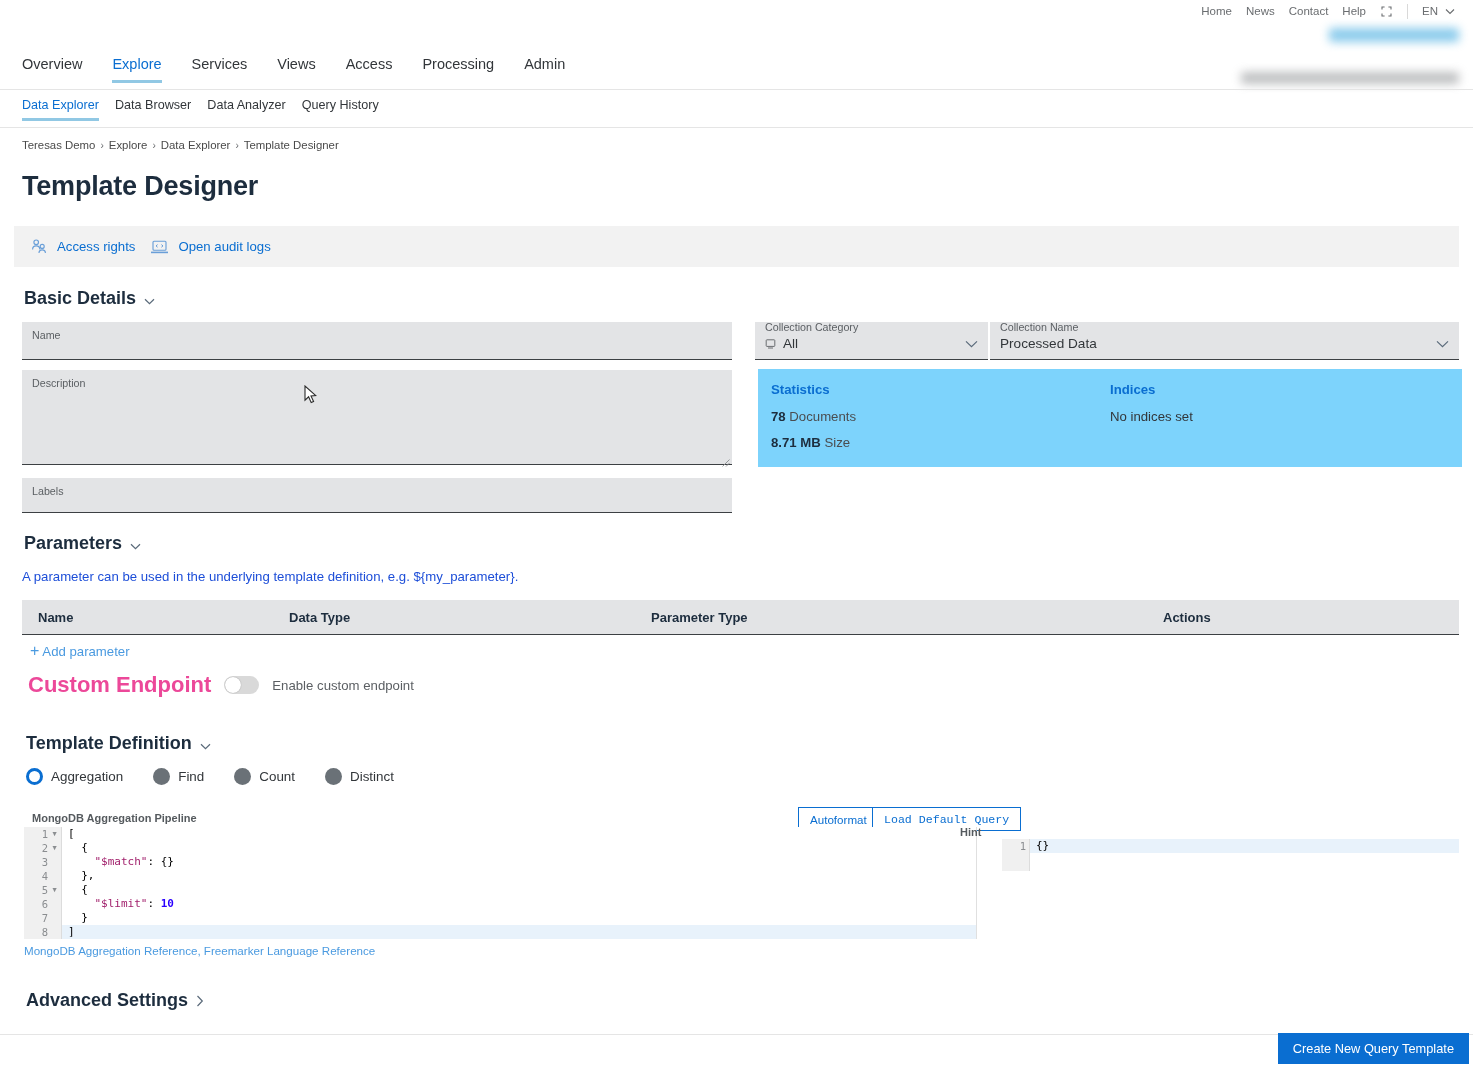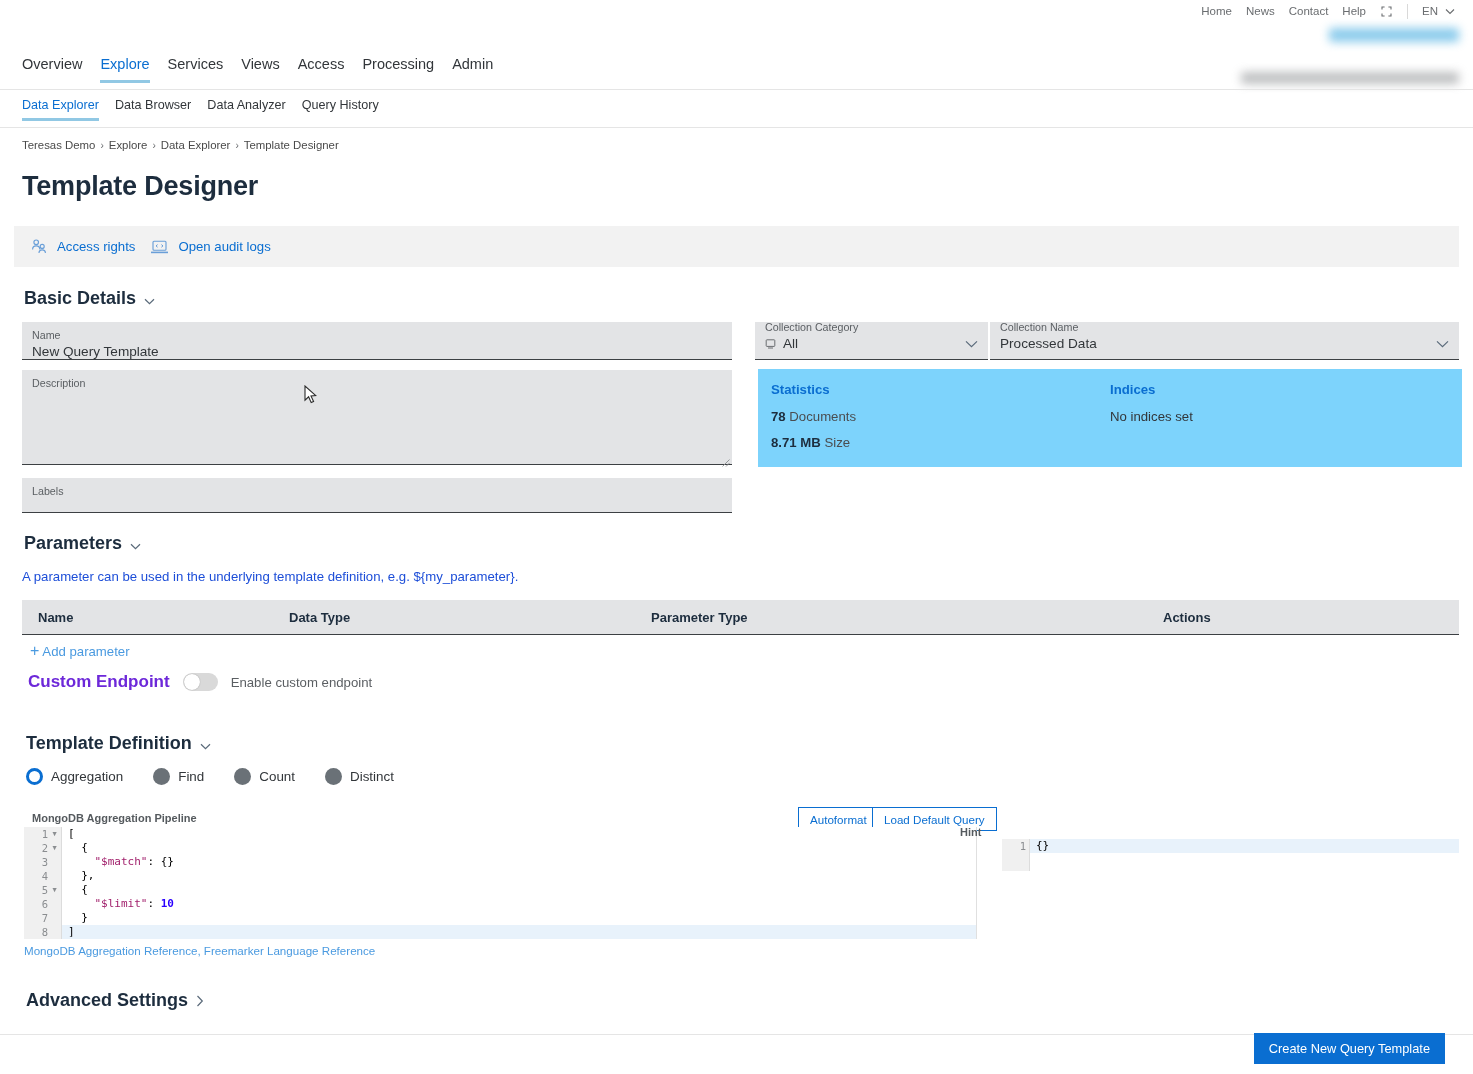--- a/index.html
+++ b/index.html
@@ -65,21 +65,21 @@
   
   .main-nav {
     position: absolute;
     top: 56px; left: 0;
     width: 100%;
     padding-left: 22px;
     border-bottom: 1px solid #e5e5e5;
     height: 34px;
     display: flex;
     align-items: flex-start;
-    gap: 0;
+    gap: 12px;
   }
   .main-nav-item {
     font-size: 14.5px;
     color: #32363a;
     padding: 0 9px 11px 9px;
     position: relative;
     white-space: nowrap;
     text-decoration: none;
   }
   .main-nav-item:first-child { padding-left: 0; }
@@ -262,21 +262,21 @@
     display: flex; align-items: center; gap: 3px;
     color: #4a9ae0; font-size: 13.2px; cursor: pointer;
   }
   .plus-glyph { font-size: 16px; line-height: 1; font-weight: 300; }
 
   
   .endpoint-row {
     position: absolute; left: 28px; top: 672px;
     display: flex; align-items: center; gap: 13px;
   }
-  .endpoint-title { font-size: 17px; font-weight: bold; color: #6d28d9; }
+  .endpoint-title { font-size: 22px; font-weight: bold; color: #ec4899; }
   .toggle {
     width: 35px; height: 18px; border-radius: 9px;
     background: #d9d9d9; position: relative; cursor: pointer;
   }
   .toggle .knob {
     position: absolute; left: 1px; top: 1px;
     width: 16px; height: 16px; border-radius: 50%;
     background: #ffffff;
     box-shadow: 0 0 1px rgba(0,0,0,.4);
   }
@@ -354,40 +354,40 @@
     height: 24px;
     border: 1px solid #0a6ed1;
     background: #ffffff;
     color: #0a6ed1;
     font-size: 11.6px;
     font-family: "Liberation Sans", sans-serif;
     padding: 0 11px;
     cursor: pointer;
   }
   #autoformat-btn { left: 798px; top: 807px; }
-  #loaddefault-btn { left: 872px; top: 807px; }
+  #loaddefault-btn { left: 872px; top: 807px; font-family: Liberation Mono, monospace; }
 
   .ref-links {
     position: absolute; left: 24px; top: 944px;
     font-size: 11.6px; color: #4a9ae0;
   }
   .ref-links a { color: #4a9ae0; text-decoration: none; }
 
   #advanced-head { left: 26px; top: 990px; }
 
   
   .footer-bar {
     position: absolute;
     left: 0; bottom: 0; width: 100%; height: 40px;
     border-top: 1px solid #e5e5e5;
     background: #ffffff;
   }
   .primary-btn {
     position: absolute;
-    right: 28px; top: 1033px;
+    right: 4px; top: 1033px;
     height: 31px;
     background: #0a6ed1;
     color: #ffffff;
     border: none;
     font-size: 12.8px;
     font-family: "Liberation Sans", sans-serif;
     padding: 0 15px;
     cursor: pointer;
   }
 
@@ -482,21 +482,20 @@
   <span>Basic Details</span>
   <span class="chev">
     <svg width="11" height="7" viewBox="0 0 11 7" fill="none" stroke="#5a6a7a" stroke-width="1.2">
         <path d="M1 1.3L5.5 5.6L10 1.3"></path>
       </svg>
   </span>
 </div>
 
 <div class="field" id="name-field">
   <span class="field-label">Name</span>
-  <span class="field-value">New Query Template</span>
 </div>
 
 <div class="field" id="desc-field">
   <span class="field-label">Description</span>
   <span class="field-value"></span>
   <span class="resize-grip">
     <svg width="9" height="9" viewBox="0 0 9 9" stroke="#8a8d90" stroke-width="0.9">
         <path d="M8.5 1.5L1.5 8.5M8.5 5L5 8.5"></path>
       </svg>
   </span>

